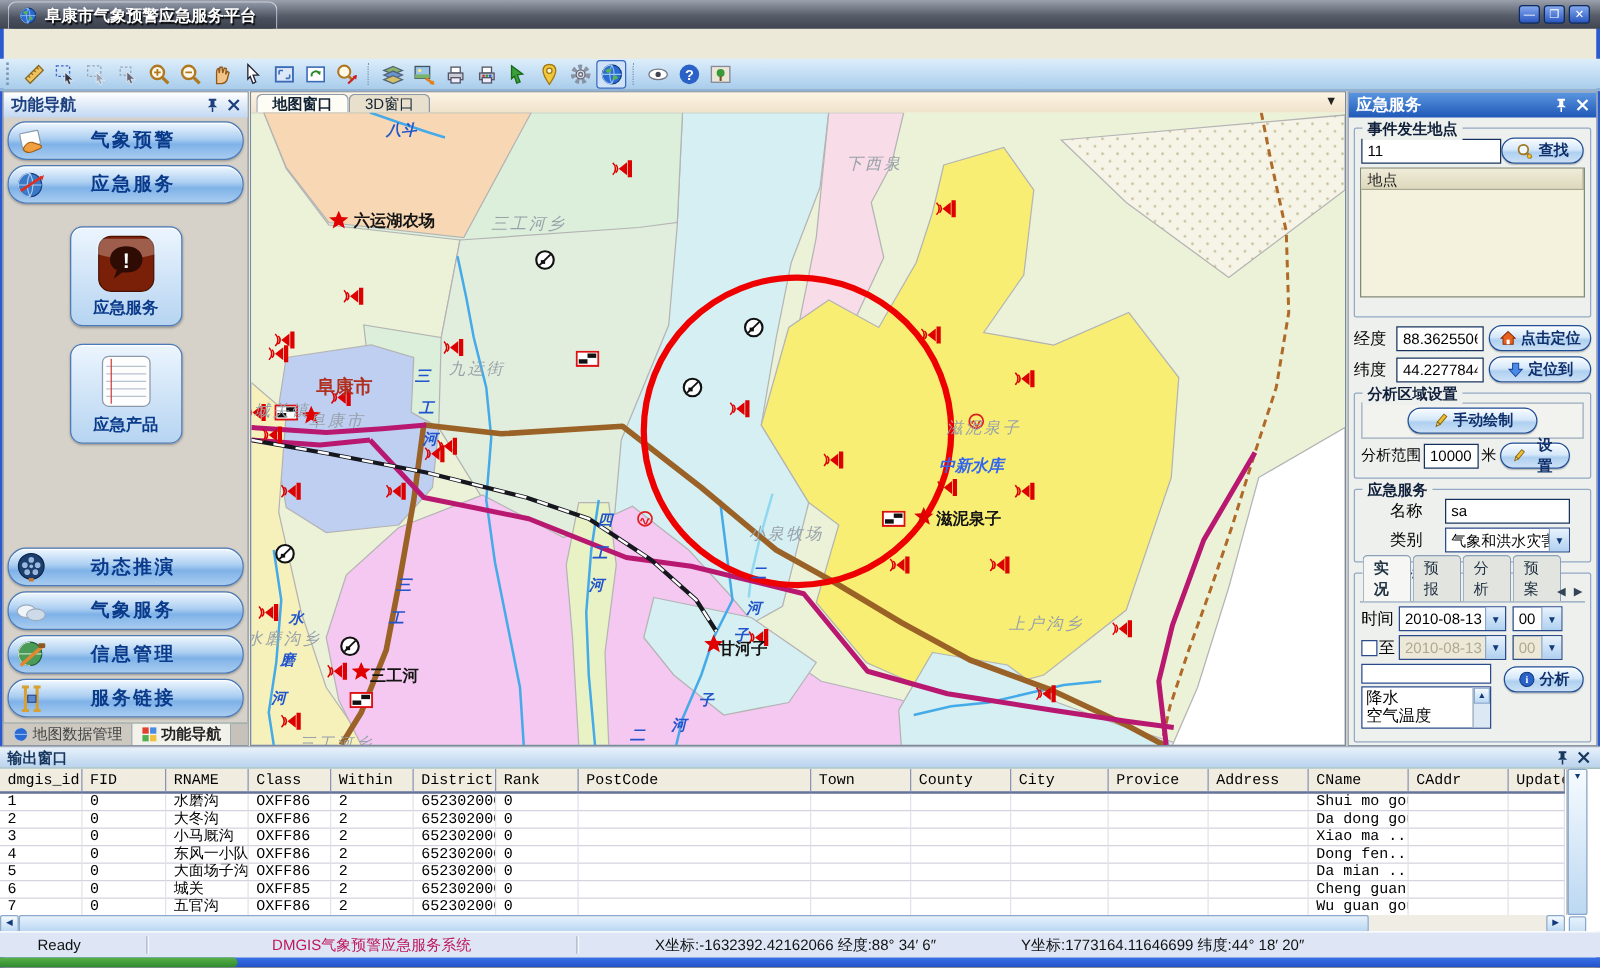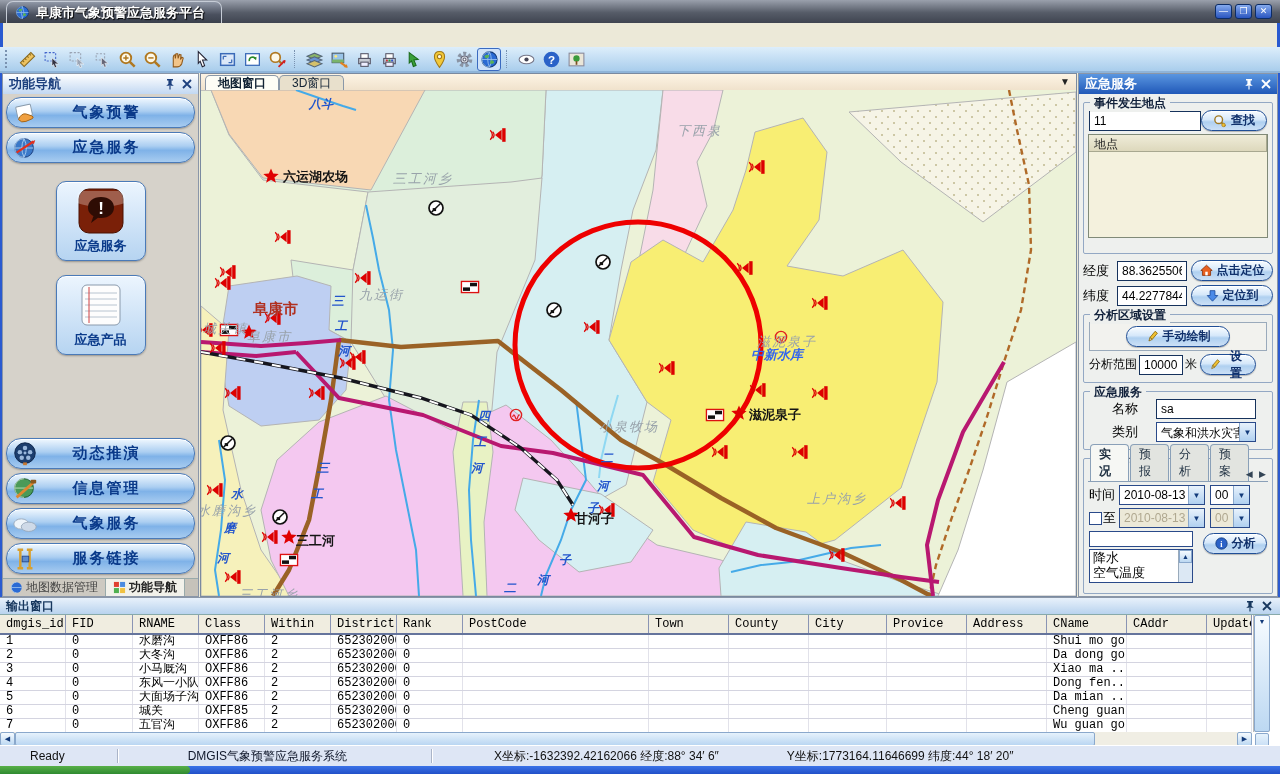--- a/index.html
+++ b/index.html
@@ -533,32 +533,32 @@
             <span class="pill-ic">
               <svg width="28" height="28">
                 <use href="#nv-reel"></use>
               </svg>
             </span>
             <span class="pill-lb">动态推演</span>
           </div>
           <div class="pill">
             <span class="pill-ic">
               <svg width="28" height="28">
+                <use href="#nv-cloud"></use>
+              </svg>
+            </span>
+            <span class="pill-lb">气象服务</span>
+          </div>
+          <div class="pill">
+            <span class="pill-ic">
+              <svg width="28" height="28">
                 <use href="#nv-info"></use>
               </svg>
             </span>
             <span class="pill-lb">信息管理</span>
-          </div>
-          <div class="pill">
-            <span class="pill-ic">
-              <svg width="28" height="28">
-                <use href="#nv-cloud"></use>
-              </svg>
-            </span>
-            <span class="pill-lb">气象服务</span>
           </div>
           <div class="pill">
             <span class="pill-ic">
               <svg width="28" height="28">
                 <use href="#nv-link"></use>
               </svg>
             </span>
             <span class="pill-lb">服务链接</span>
           </div>
         </div>
@@ -677,21 +677,21 @@
           </svg>
       <div class="mlbl river" style="left: 108px; top: 6px;">八斗</div>
           <div class="mlbl place" style="left: 82px; top: 78px;">六运湖农场</div>
           <div class="mlbl district" style="left: 192px; top: 80px;">三工河乡</div>
           <div class="mlbl district" style="left: 476px; top: 32px;">下西泉</div>
           <div class="mlbl district" style="left: 158px; top: 196px;">九运街</div>
           <div class="mlbl city" style="left: 52px; top: 210px;">阜康市</div>
           <div class="mlbl district" style="left: 2px; top: 230px;">城关镇</div>
           <div class="mlbl district" style="left: 46px; top: 238px;">阜康市</div>
           <div class="mlbl district" style="left: 556px; top: 243px;">滋泥泉子</div>
-          <div class="mlbl water" style="left: 550px; top: 256px;">中新水库</div>
+          <div class="mlbl water" style="left: 550px; top: 274px;">中新水库</div>
           <div class="mlbl place" style="left: 548px; top: 316px;">滋泥泉子</div>
           <div class="mlbl district" style="left: 398px; top: 328px;">小泉牧场</div>
           <div class="mlbl district" style="left: 606px; top: 400px;">上户沟乡</div>
           <div class="mlbl place" style="left: 95px; top: 442px;">三工河</div>
           <div class="mlbl place" style="left: 374px; top: 420px;">甘河子</div>
           <div class="mlbl district" style="left: -4px; top: 412px;">水磨沟乡</div>
           <div class="mlbl district" style="left: 38px; top: 496px;">三工河乡</div>
           <div class="mlbl river" style="left: 131px; top: 203px;">三</div>
           <div class="mlbl river" style="left: 134px; top: 228px;">工</div>
           <div class="mlbl river" style="left: 137px; top: 253px;">河</div>
@@ -1029,21 +1029,21 @@
       <div class="sbtn">◀</div>
       <div class="sthumb" style="flex:0 0 1080px"></div>
       <div style="flex:1"></div>
       <div class="sbtn">▶</div>
     </div>
   </div>
 
   <div class="statusbar">
     <span style="margin-left:30px">Ready</span>
     <span class="sep"></span>
-    <span style="margin-left:18px;color:#0f172a">DMGIS气象预警应急服务系统</span>
+    <span style="margin-left:48px;color:#be185d">DMGIS气象预警应急服务系统</span>
     <span class="sep" style="margin-left:40px"></span>
     <span style="margin-left:10px">X坐标:-1632392.42162066 经度:88° 34′ 6″</span>
     <span style="margin-left:24px">Y坐标:1773164.11646699 纬度:44° 18′ 20″</span>
   </div>
   <div class="taskbar">
       <div class="startbtn"></div>
     </div>
 </div>
 
 </body></html>

